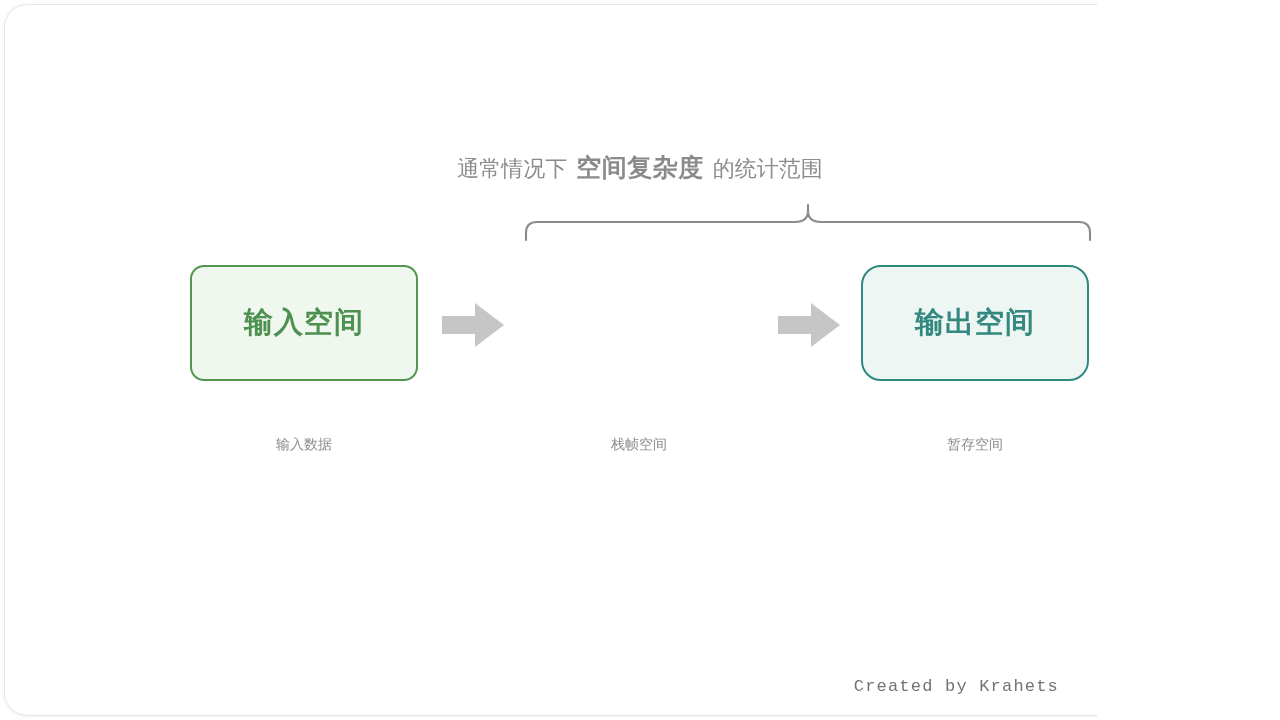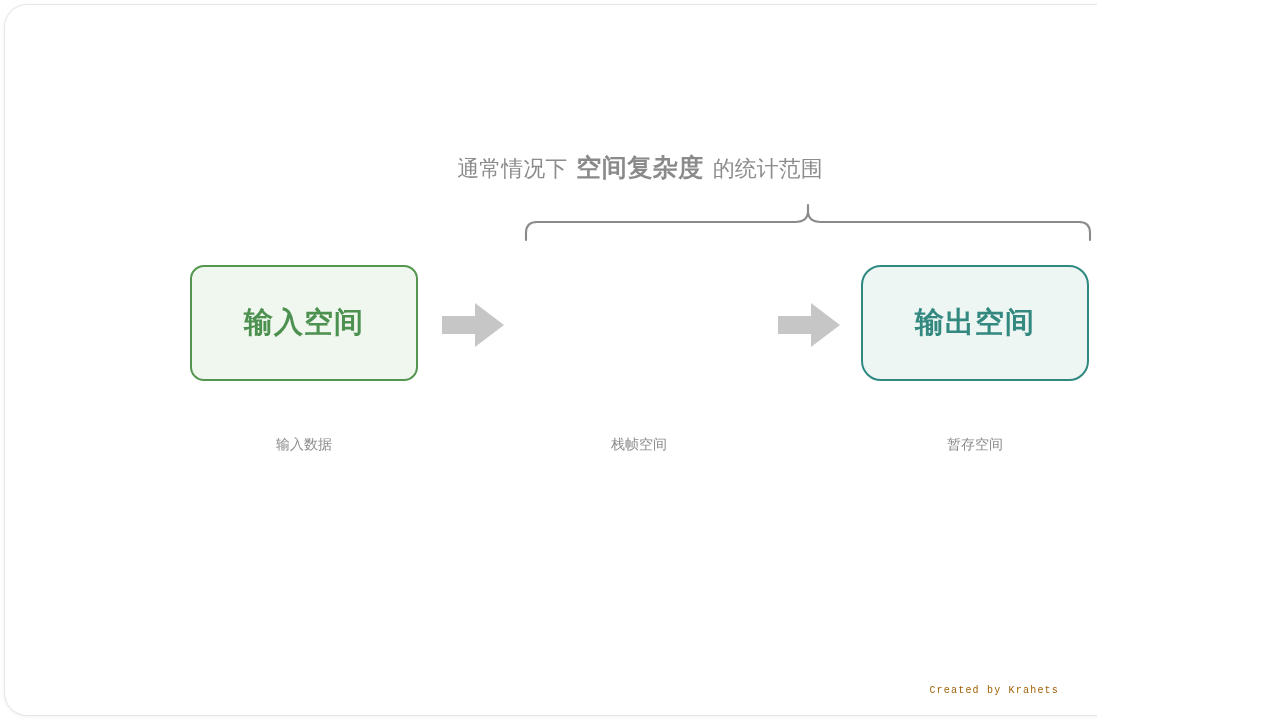--- a/index.html
+++ b/index.html
@@ -109,23 +109,23 @@
 
   #caption-input  { left: 190px; }
   #caption-temp   { left: 525px; }
   #caption-output { left: 861px; }
 
   
   #credit {
     position: absolute;
     right: 38px;
     bottom: 24px;
-    color: #a16207;
+    color: #737373;
     font-family: "Liberation Mono", "DejaVu Sans Mono", monospace;
-    font-size: 10px;
+    font-size: 17px;
     letter-spacing: 1.2px;
     white-space: nowrap;
   }
 </style>
 </head>
 <body>
 
 <div id="stage">
 
   <div id="canvas-card"></div>

